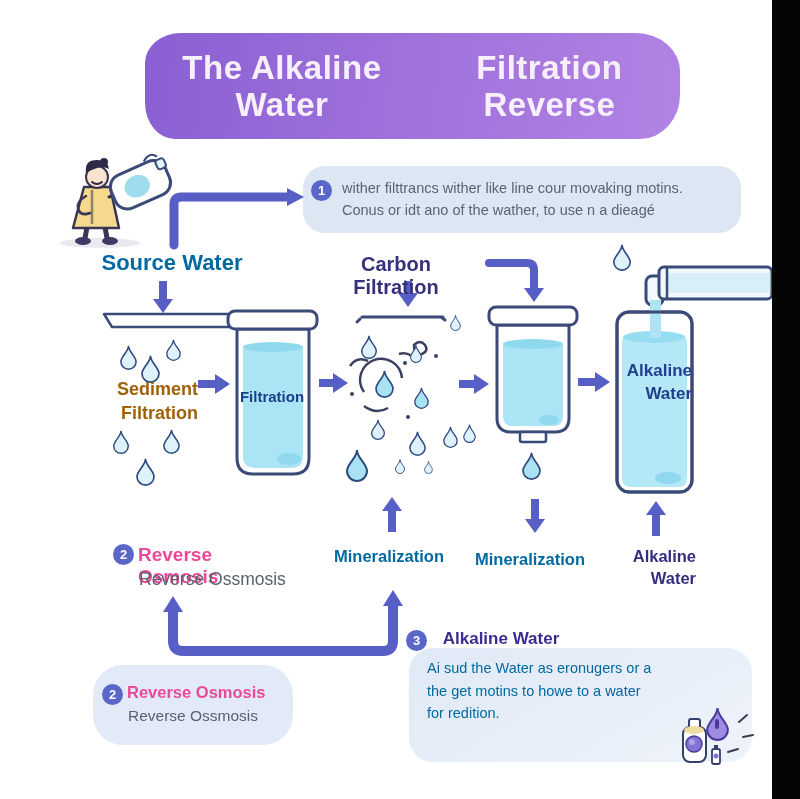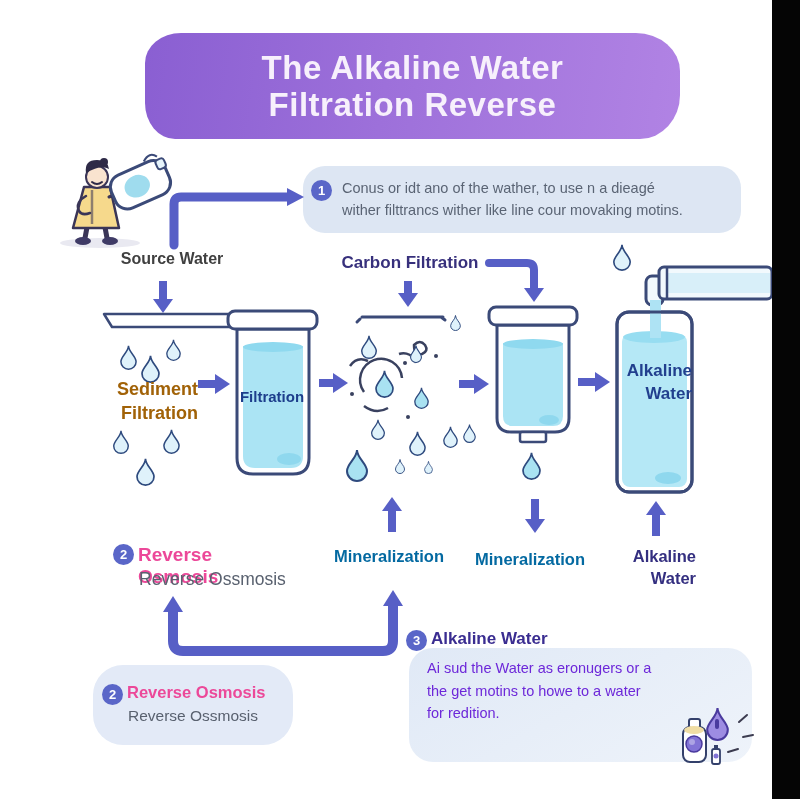--- a/index.html
+++ b/index.html
@@ -6,40 +6,40 @@
   .canvas{
     position:relative;width:800px;height:799px;overflow:hidden;background:#ffffff;
     font-family:"Liberation Sans", sans-serif;
   }
   .abs{position:absolute;}
   
   .banner{
     left:145px;top:33px;width:535px;height:106px;
     background:linear-gradient(98deg,#8a5fd2 0%,#9d70da 45%,#b183e4 100%);
     border-radius:36px 44px 40px 30px / 30px 38px 44px 36px;
-    display:flex;flex-direction:column;align-items:center;justify-content:center;
+    display:flex;flex-direction:row;align-items:center;justify-content:center;
   }
   .banner .t{
     color:#f7f0fc;font-size:33px;font-weight:bold;line-height:37px;letter-spacing:.5px;
     text-align:center;display:block;
   }
   
   .lbl{font-weight:bold;text-align:center;color:#2b337c;}
   .lbl .ln{display:block;text-align:right;}
   .navy{color:#a16207;}
   .indigo{color:#0369a1;}
   .purple{color:#ec4899;}
   .gray{color:#59616f;font-weight:normal;}
   
   .co-box{background:#dde6f3;border-radius:22px;}
   .co1{left:303px;top:166px;width:438px;height:67px;}
   .co1-text{left:342px;top:178px;width:390px;font-size:14.5px;line-height:21.5px;color:#5a6474;text-align:left;white-space:nowrap;}
   .co2box{left:93px;top:665px;width:200px;height:80px;background:#e3eaf7;border-radius:30px;}
   .co3box{left:409px;top:648px;width:343px;height:114px;background:linear-gradient(150deg,#e0e9f6,#eef3fa);border-radius:24px;}
-  .co3-text{left:427px;top:657px;width:330px;font-size:14.5px;line-height:22.5px;color:#6d28d9;text-align:left;white-space:nowrap;}
+  .co3-text{left:427px;top:657px;width:330px;font-size:14.5px;line-height:22.5px;color:#0369a1;text-align:left;white-space:nowrap;}
   .num-circle{
     width:21px;height:21px;border-radius:50%;background:#5a66c8;color:#ffffff;
     font-size:13px;font-weight:bold;display:flex;align-items:center;justify-content:center;
   }
   .black-bar{right:0;top:0;width:28px;height:799px;background:#050505;}
   svg.overlay{position:absolute;left:0;top:0;pointer-events:none;}
 </style>
 </head>
 <body>
 
@@ -217,27 +217,27 @@
     </g>
   </svg>
 
   <div class="abs banner">
     <span class="t">The Alkaline Water</span>
     <span class="t">Filtration Reverse</span>
   </div>
 
   <div class="abs num-circle" style="left:311px;top:180px;">1</div>
   <div class="abs co1-text">
+    <span class="ln" style="display:block">wither filttrancs wither like line cour movaking motins.</span>
     <span class="ln" style="display:block">Conus or idt ano of the wather, to use n a dieagé</span>
-    <span class="ln" style="display:block">wither filttrancs wither like line cour movaking motins.</span>
-  </div>
-
-  <div class="abs lbl" style="left:100px;top:250px;width:144px;font-size:16px;color:#404040;">Source Water</div>
-
-  <div class="abs lbl" style="left:334px;top:253px;width:152px;font-size:17px;color:#37307c;">Carbon Filtration</div>
+  </div>
+
+  <div class="abs lbl" style="left:100px;top:250px;width:144px;font-size:22px;color:#0369a1;">Source Water</div>
+
+  <div class="abs lbl" style="left:320px;top:253px;width:152px;font-size:20px;color:#37307c;">Carbon Filtration</div>
 
   <div class="abs lbl navy" style="left:98px;top:377px;width:100px;font-size:18px;line-height:24px;">
     <span class="ln">Sediment</span>
     <span class="ln">Filtration</span>
   </div>
 
   <div class="abs lbl" style="left:236px;top:388px;width:72px;font-size:15px;color:#1d3e8c;">Filtration</div>
 
   <div class="abs lbl" style="left:618px;top:359px;width:74px;font-size:17px;line-height:23px;color:#213f8e;">
     <span class="ln">Alkaline</span>
@@ -251,21 +251,21 @@
   <div class="abs lbl navy" style="left:618px;top:545px;width:78px;font-size:16.5px;line-height:22px;color:#342f80;">
     <span class="ln">Alkaline</span>
     <span class="ln">Water</span>
   </div>
 
   <div class="abs num-circle" style="left:113px;top:544px;">2</div>
   <div class="abs lbl purple" style="left:138px;top:544px;width:150px;font-size:19px;text-align:left;">Reverse Osmosis</div>
   <div class="abs gray" style="left:139px;top:569px;width:160px;font-size:17.5px;text-align:left;">Reverse Ossmosis</div>
 
   <div class="abs num-circle" style="left:406px;top:630px;">3</div>
-  <div class="abs lbl" style="left:431px;top:629px;width:140px;font-size:17px;text-align:left;color:#3a2d91;">Alkaline Water</div>
+  <div class="abs lbl" style="left:431px;top:629px;width:140px;font-size:17px;text-align:center;color:#3a2d91;">Alkaline Water</div>
   <div class="abs co3-text">
     <span style="display:block">Ai sud the Water as eronugers or a</span>
     <span style="display:block">the get motins to howe to a water</span>
     <span style="display:block">for redition.</span>
   </div>
 
   <div class="abs num-circle" style="left:102px;top:684px;">2</div>
   <div class="abs lbl purple" style="left:127px;top:683px;width:150px;font-size:16.5px;text-align:left;">Reverse Osmosis</div>
   <div class="abs gray" style="left:128px;top:707px;width:150px;font-size:15.5px;text-align:left;">Reverse Ossmosis</div>
 

